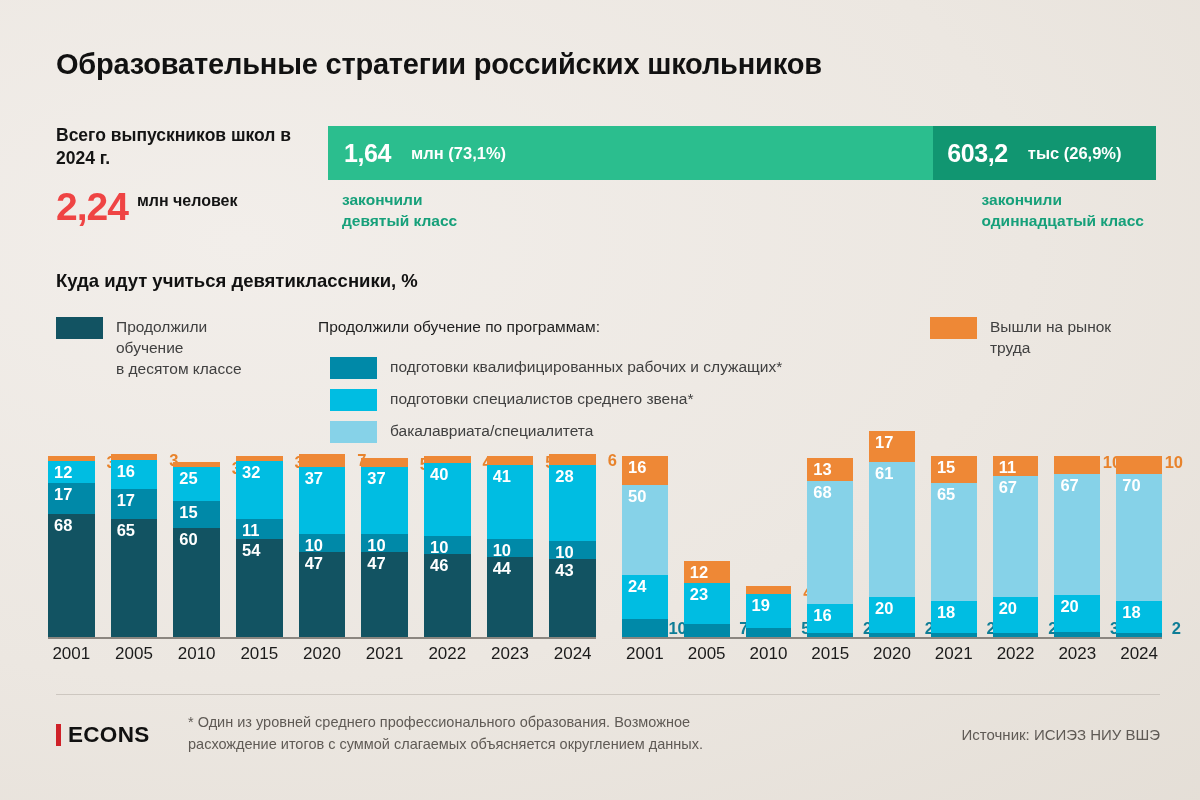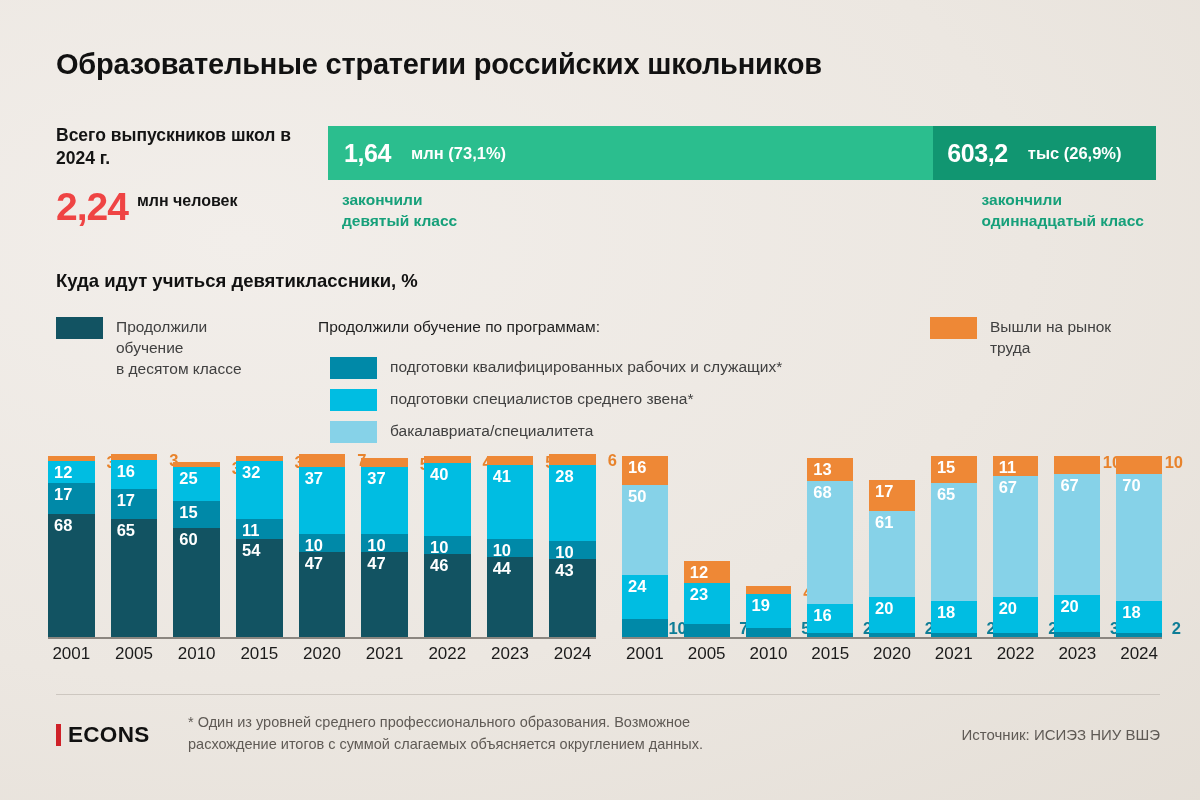--- a/index.html
+++ b/index.html
@@ -373,21 +373,21 @@
             <span class="val">16</span>
           </div>
           <div class="seg-b" style="height: 3.62px; background: rgb(0, 137, 168);">
             <span class="val out-teal">2</span>
           </div>
         </div>
         <div class="bar" style="left: 247.111px; width: 45.7778px;">
           <div class="seg-b" style="height: 30.77px; background: rgb(238, 136, 54);">
             <span class="val">17</span>
           </div>
-          <div class="seg-b" style="height: 86px; background: rgb(134, 210, 232);">
+          <div class="seg-b" style="height: 135px; background: rgb(134, 210, 232);">
             <span class="val">61</span>
           </div>
           <div class="seg-b" style="height: 36.2px; background: rgb(0, 189, 226);">
             <span class="val">20</span>
           </div>
           <div class="seg-b" style="height: 3.62px; background: rgb(0, 137, 168);">
             <span class="val out-teal">2</span>
           </div>
         </div>
         <div class="bar" style="left: 308.889px; width: 45.7778px;">

